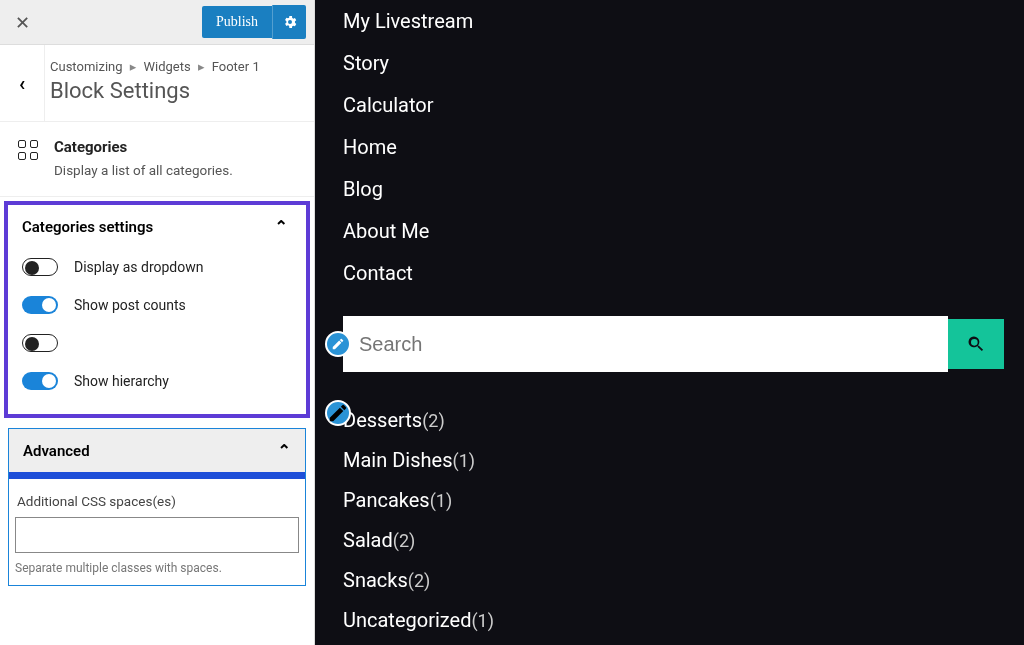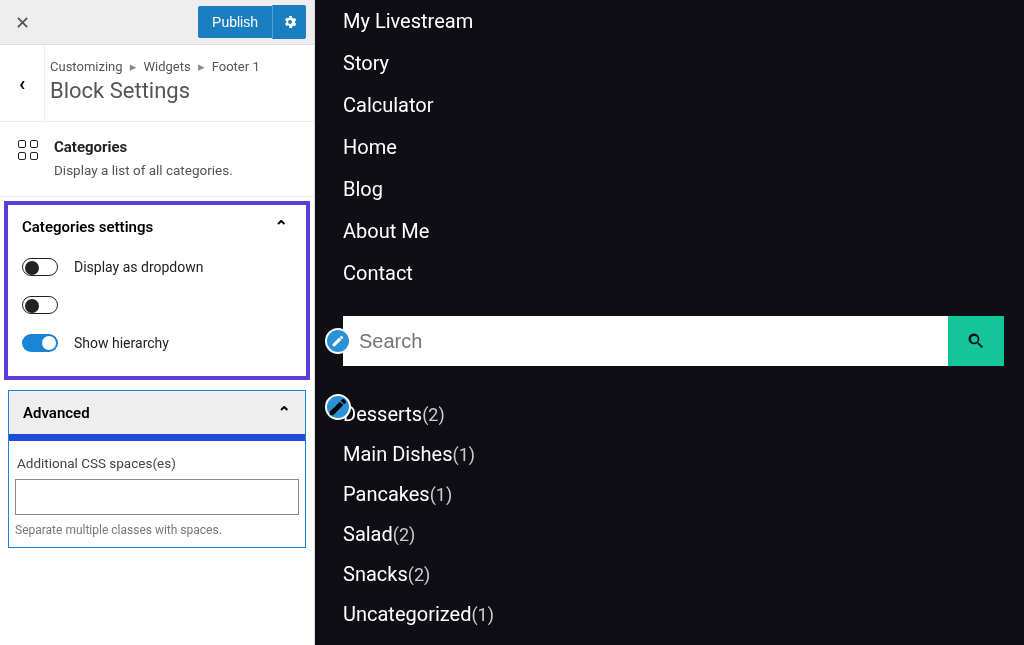--- a/index.html
+++ b/index.html
@@ -4,21 +4,21 @@
 <style>
   * { box-sizing: border-box; margin: 0; padding: 0; }
   html, body { width: 1024px; height: 645px; font-family: -apple-system, BlinkMacSystemFont, "Segoe UI", Roboto, sans-serif; overflow: hidden; }
   body { display: flex; }
 
   
   .sidebar { width: 315px; background: #fff; display: flex; flex-direction: column; border-right: 1px solid #ddd; }
   .topbar { height: 45px; background: #eeeeee; display: flex; align-items: center; justify-content: space-between; padding: 0 8px 0 0; border-bottom: 1px solid #ddd; }
   .close-x { width: 45px; height: 45px; display: flex; align-items: center; justify-content: center; font-size: 18px; color: #555; cursor: pointer; }
   .publish-wrap { display: flex; align-items: center; }
-  .publish-btn { background: #1a7fc1; color: #fff; border: none; font-size: 14px; padding: 8px 14px; cursor: pointer; border-radius: 2px 0 0 2px; }
+  .publish-btn { background: #1a7fc1; color: #fff; border: none; font-size: 14px; padding: 8px 14px; cursor: pointer; border-radius: 2px 0 0 2px; font-family: Liberation Serif, serif; }
   .publish-gear { background: #1a7fc1; color: #fff; width: 34px; height: 34px; display: flex; align-items: center; justify-content: center; cursor: pointer; border-left: 1px solid rgba(255,255,255,.25); border-radius: 0 2px 2px 0; }
   .publish-gear svg { width: 16px; height: 16px; fill: #fff; }
 
   .crumb-block { padding: 14px 16px 18px 50px; position: relative; border-bottom: 1px solid #eee; }
   .back-caret { position: absolute; left: 0; top: 0; width: 45px; height: 100%; display: flex; align-items: center; justify-content: center; font-size: 20px; font-weight: 700; cursor: pointer; border-right: 1px solid #eee; }
   .crumbs { font-size: 13px; color: #555; }
   .crumbs .sep { padding: 0 4px; color: #888; }
   .page-title { font-size: 22px; color: #555; font-weight: 400; margin-top: 4px; }
 
   .block-summary { padding: 16px 20px 18px 54px; position: relative; border-bottom: 1px solid #eee; }
@@ -49,21 +49,21 @@
   .adv-label { font-size: 13.5px; color: #444; margin: 4px 2px 8px; }
   .adv-input { width: 100%; height: 36px; border: 1px solid #888; background: #fff; padding: 0 8px; font-size: 14px; }
   .adv-help { font-size: 12px; color: #777; margin-top: 8px; }
 
   
   .preview { flex: 1; background: #0e0e14; color: #fff; padding: 0 20px 0 28px; overflow: hidden; }
   .nav-item { font-size: 20px; padding: 9px 0; cursor: pointer; }
   .search-row { display: flex; align-items: center; margin: 22px 0 28px 0; position: relative; }
   .edit-badge { position: absolute; left: -18px; width: 26px; height: 26px; border-radius: 50%; background: #2a93d6; display: flex; align-items: center; justify-content: center; cursor: pointer; border:2px solid #fff; }
   .edit-badge svg { width: 14px; height: 14px; fill: #fff; }
-  .search-input { flex: 1; height: 50px; background: #fff; color: #888; border: none; font-size: 20px; padding: 0 16px; }
+  .search-input { flex: 1; height: 56px; background: #fff; color: #888; border: none; font-size: 20px; padding: 0 16px; }
   .search-btn { width: 56px; height: 50px; background: #14c49a; display: flex; align-items: center; justify-content: center; cursor: pointer; }
   .search-btn svg { width: 20px; height: 20px; fill: #0e0e14; }
 
   .cat-list { position: relative; }
   .cat-badge { position: absolute; left: -18px; top: 0; width: 26px; height: 26px; border-radius: 50%; background: #2a93d6; display: flex; align-items: center; justify-content: center; cursor: pointer; border:2px solid #fff; }
   .cat-row { display: flex; justify-content: flex-start; align-items: center; font-size: 20px; padding: 8px 6px 8px 0; cursor: pointer; }
   .cat-count { color: #ccc; font-size: 18px; }
 </style>
 </head>
 <body>
@@ -111,20 +111,26 @@
       <span class="chev">⌃</span>
     </div>
     <div id="toggle-list">
         <div class="toggle-row">
           <div class="switch off">
             <div class="knob"></div>
           </div>
           <div class="toggle-label">Display as dropdown</div>
         </div>
         <div class="toggle-row">
+          <div class="switch on">
+            <div class="knob"></div>
+          </div>
+          <div class="toggle-label">Show post counts</div>
+        </div>
+        <div class="toggle-row">
           <div class="switch off">
             <div class="knob"></div>
           </div>
         </div>
         <div class="toggle-row">
           <div class="switch on">
             <div class="knob"></div>
           </div>
           <div class="toggle-label">Show hierarchy</div>
         </div>

